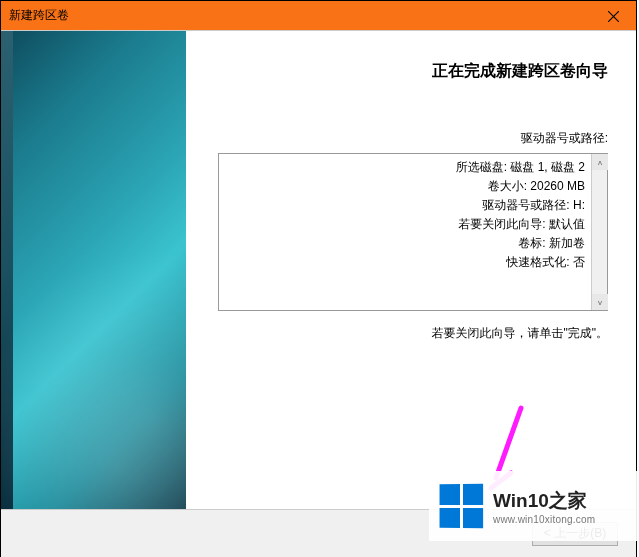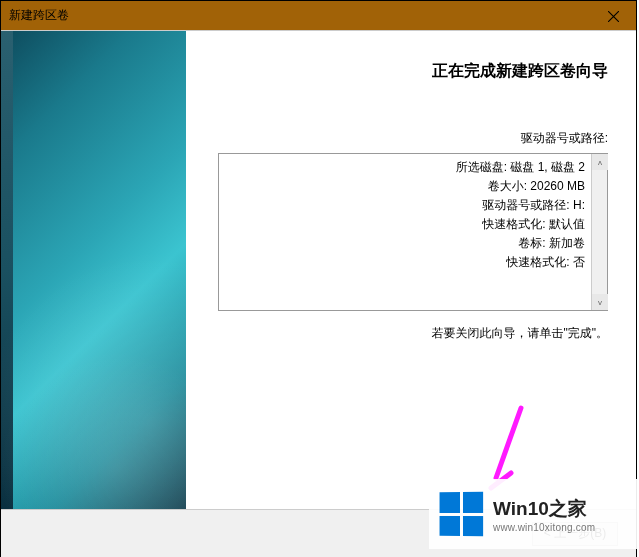--- a/index.html
+++ b/index.html
@@ -18,21 +18,21 @@
     }
     .window-frame {
       width: 637px;
       height: 557px;
       border: 1px solid #000;
       position: relative;
       background: #fff;
     }
     .titlebar {
       height: 30px;
-      background: #a16207;
+      background: #f97316;
       border-bottom: 1px solid #ccc;
       display: flex;
       align-items: center;
       padding: 0 8px;
       position: relative;
     }
     .titlebar-text {
       font-size: 12px;
     }
     .close-btn {
@@ -170,21 +170,21 @@
       position: absolute;
       right: 108px;
       bottom: 54px;
       width: 70px;
       height: 100px;
       pointer-events: none;
     }
     .watermark {
       position: absolute;
       right: 0;
-      bottom: 8px;
+      bottom: 16px;
       width: 210px;
       height: 70px;
       background: rgba(255,255,255,0.92);
       display: flex;
       align-items: center;
       padding: 6px 10px;
       z-index: 10;
     }
     .win-logo {
       width: 44px;
@@ -234,21 +234,21 @@
 
     <div class="content-panel">
       <div class="heading">正在完成新建跨区卷向导</div>
       <div class="settings-label">驱动器号或路径:</div>
 
       <div class="settings-box">
         <div class="settings-content">
           <div class="settings-row">所选磁盘: 磁盘 1, 磁盘 2</div>
           <div class="settings-row">卷大小: 20260 MB</div>
           <div class="settings-row">驱动器号或路径: H:</div>
-          <div class="settings-row">快速格式化: 默认值</div>
+          <div class="settings-row">若要关闭此向导: 默认值</div>
           <div class="settings-row">卷标: 新加卷</div>
           <div class="settings-row">快速格式化: 否</div>
         </div>
         <div class="scrollbar">
           <div class="scroll-up">
             <span>ʌ</span>
           </div>
           <div class="scroll-down">
             <span>v</span>
           </div>

